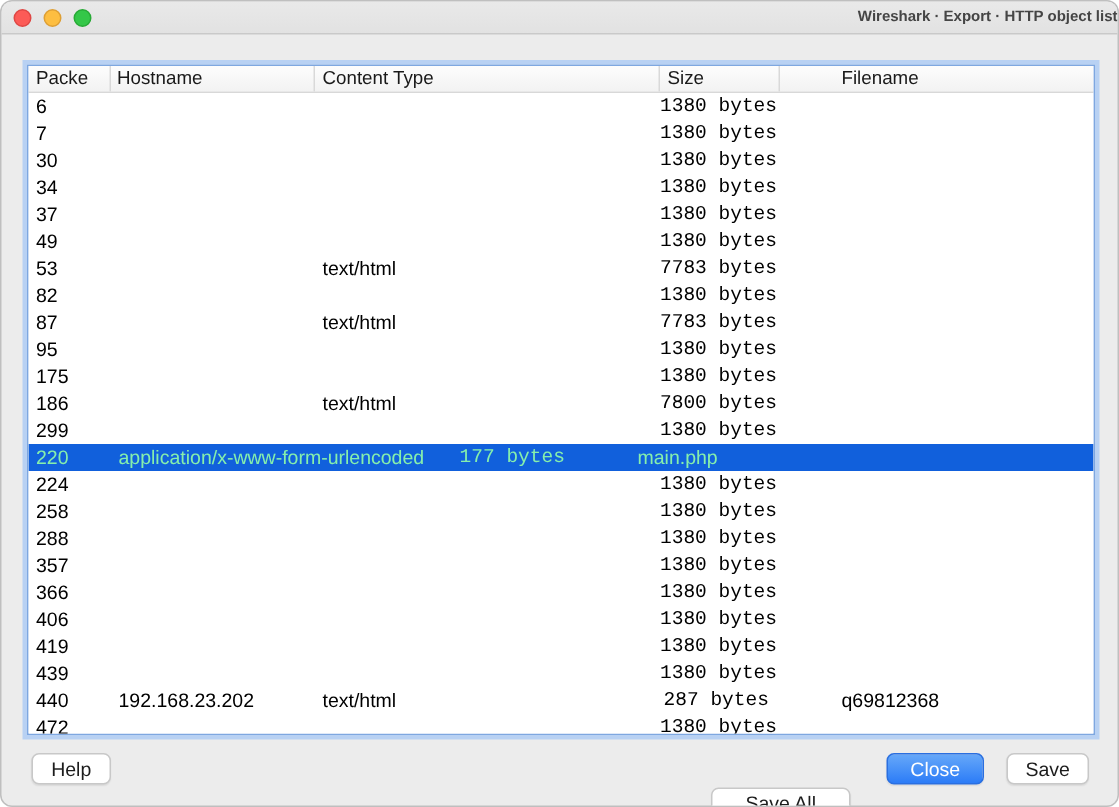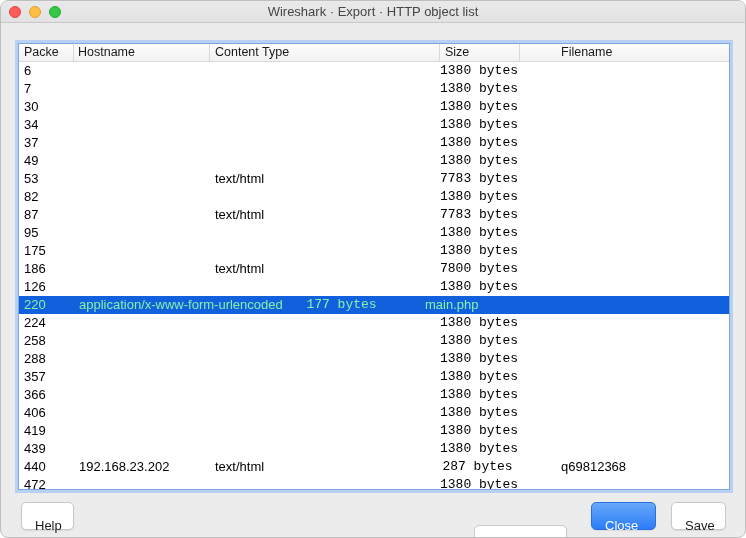--- a/index.html
+++ b/index.html
@@ -12,22 +12,22 @@
   }
 
   
   .titlebar{
     position:absolute;top:0;left:0;right:0;height:22px;
     background:linear-gradient(180deg,#e9e9e9,#e2e2e2);
     border-bottom:1px solid #c9c9c9;
   }
   .title{
     position:absolute;left:0;right:0;top:0;height:22px;
-    line-height:22px;text-align:center;
-    font-size:13px;color:#454545;font-weight:400;
+    line-height:22px;text-align:right;
+    font-size:10px;color:#454545;font-weight:700;
     white-space:nowrap;
   }
   .traffic{position:absolute;top:5px;width:12px;height:12px;border-radius:50%;}
   .t-red   {left:8px; background:var(--traffic-red,#fc5b57);  border:1px solid #df4744;}
   .t-yellow{left:28px;background:var(--traffic-yellow,#fdbe41);border:1px solid #de9f34;}
   .t-green {left:48px;background:var(--traffic-green,#34c748); border:1px solid #27aa35;}
 
   
   .table-wrap{
     position:absolute;left:17px;top:42px;width:712px;height:447px;
@@ -65,23 +65,23 @@
     padding-left:5px;white-space:nowrap;overflow:hidden;
   }
   .td.c-size{text-align:center;padding-left:0;padding-right:5px;font-family:Liberation Mono, monospace;}
   .tr.selected{background:var(--selection,#1160dc);}
   .tr.selected .td{color:#86efac;}
 
   
   .btn{
     position:absolute;top:501px;height:21px;
     background:#fff;border:1px solid #c8c8c8;border-radius:5px;
-    font-size:13px;color:#1c1c1c;text-align:left;line-height:19px;
+    font-size:13px;color:#1c1c1c;text-align:center;line-height:19px;
     box-shadow:0 1px 1px rgba(0,0,0,0.08);
-    padding:13px;cursor:default;
+    padding:0;cursor:default;
   }
   .btn-help{left:20px;width:53px;}
   .btn-saveall{left:473px;width:93px;margin-top:23px;}
   .btn-close{
     left:590px;width:65px;color:#fff;
     background:linear-gradient(180deg,var(--button-blue-top,#66a8f9),var(--button-blue-bottom,#2c7cf7));
     border:1px solid #2a6fe0;
   }
   .btn-save{left:670px;width:55px;}
 </style>
@@ -195,21 +195,21 @@
     <div class="td c-file"></div>
   </div>
         <div class="tr">
     <div class="td c-packet">186</div>
     <div class="td c-host"></div>
     <div class="td c-type">text/html</div>
     <div class="td c-size">7800 bytes</div>
     <div class="td c-file"></div>
   </div>
         <div class="tr">
-    <div class="td c-packet">126</div>
+    <div class="td c-packet">299</div>
     <div class="td c-host"></div>
     <div class="td c-type"></div>
     <div class="td c-size">1380 bytes</div>
     <div class="td c-file"></div>
   </div>
         <div class="tr selected">
     <div class="td c-packet">220</div>
     <div class="td c-type">application/x-www-form-urlencoded</div>
     <div class="td c-size">177 bytes</div>
     <div class="td c-file">main.php</div>

